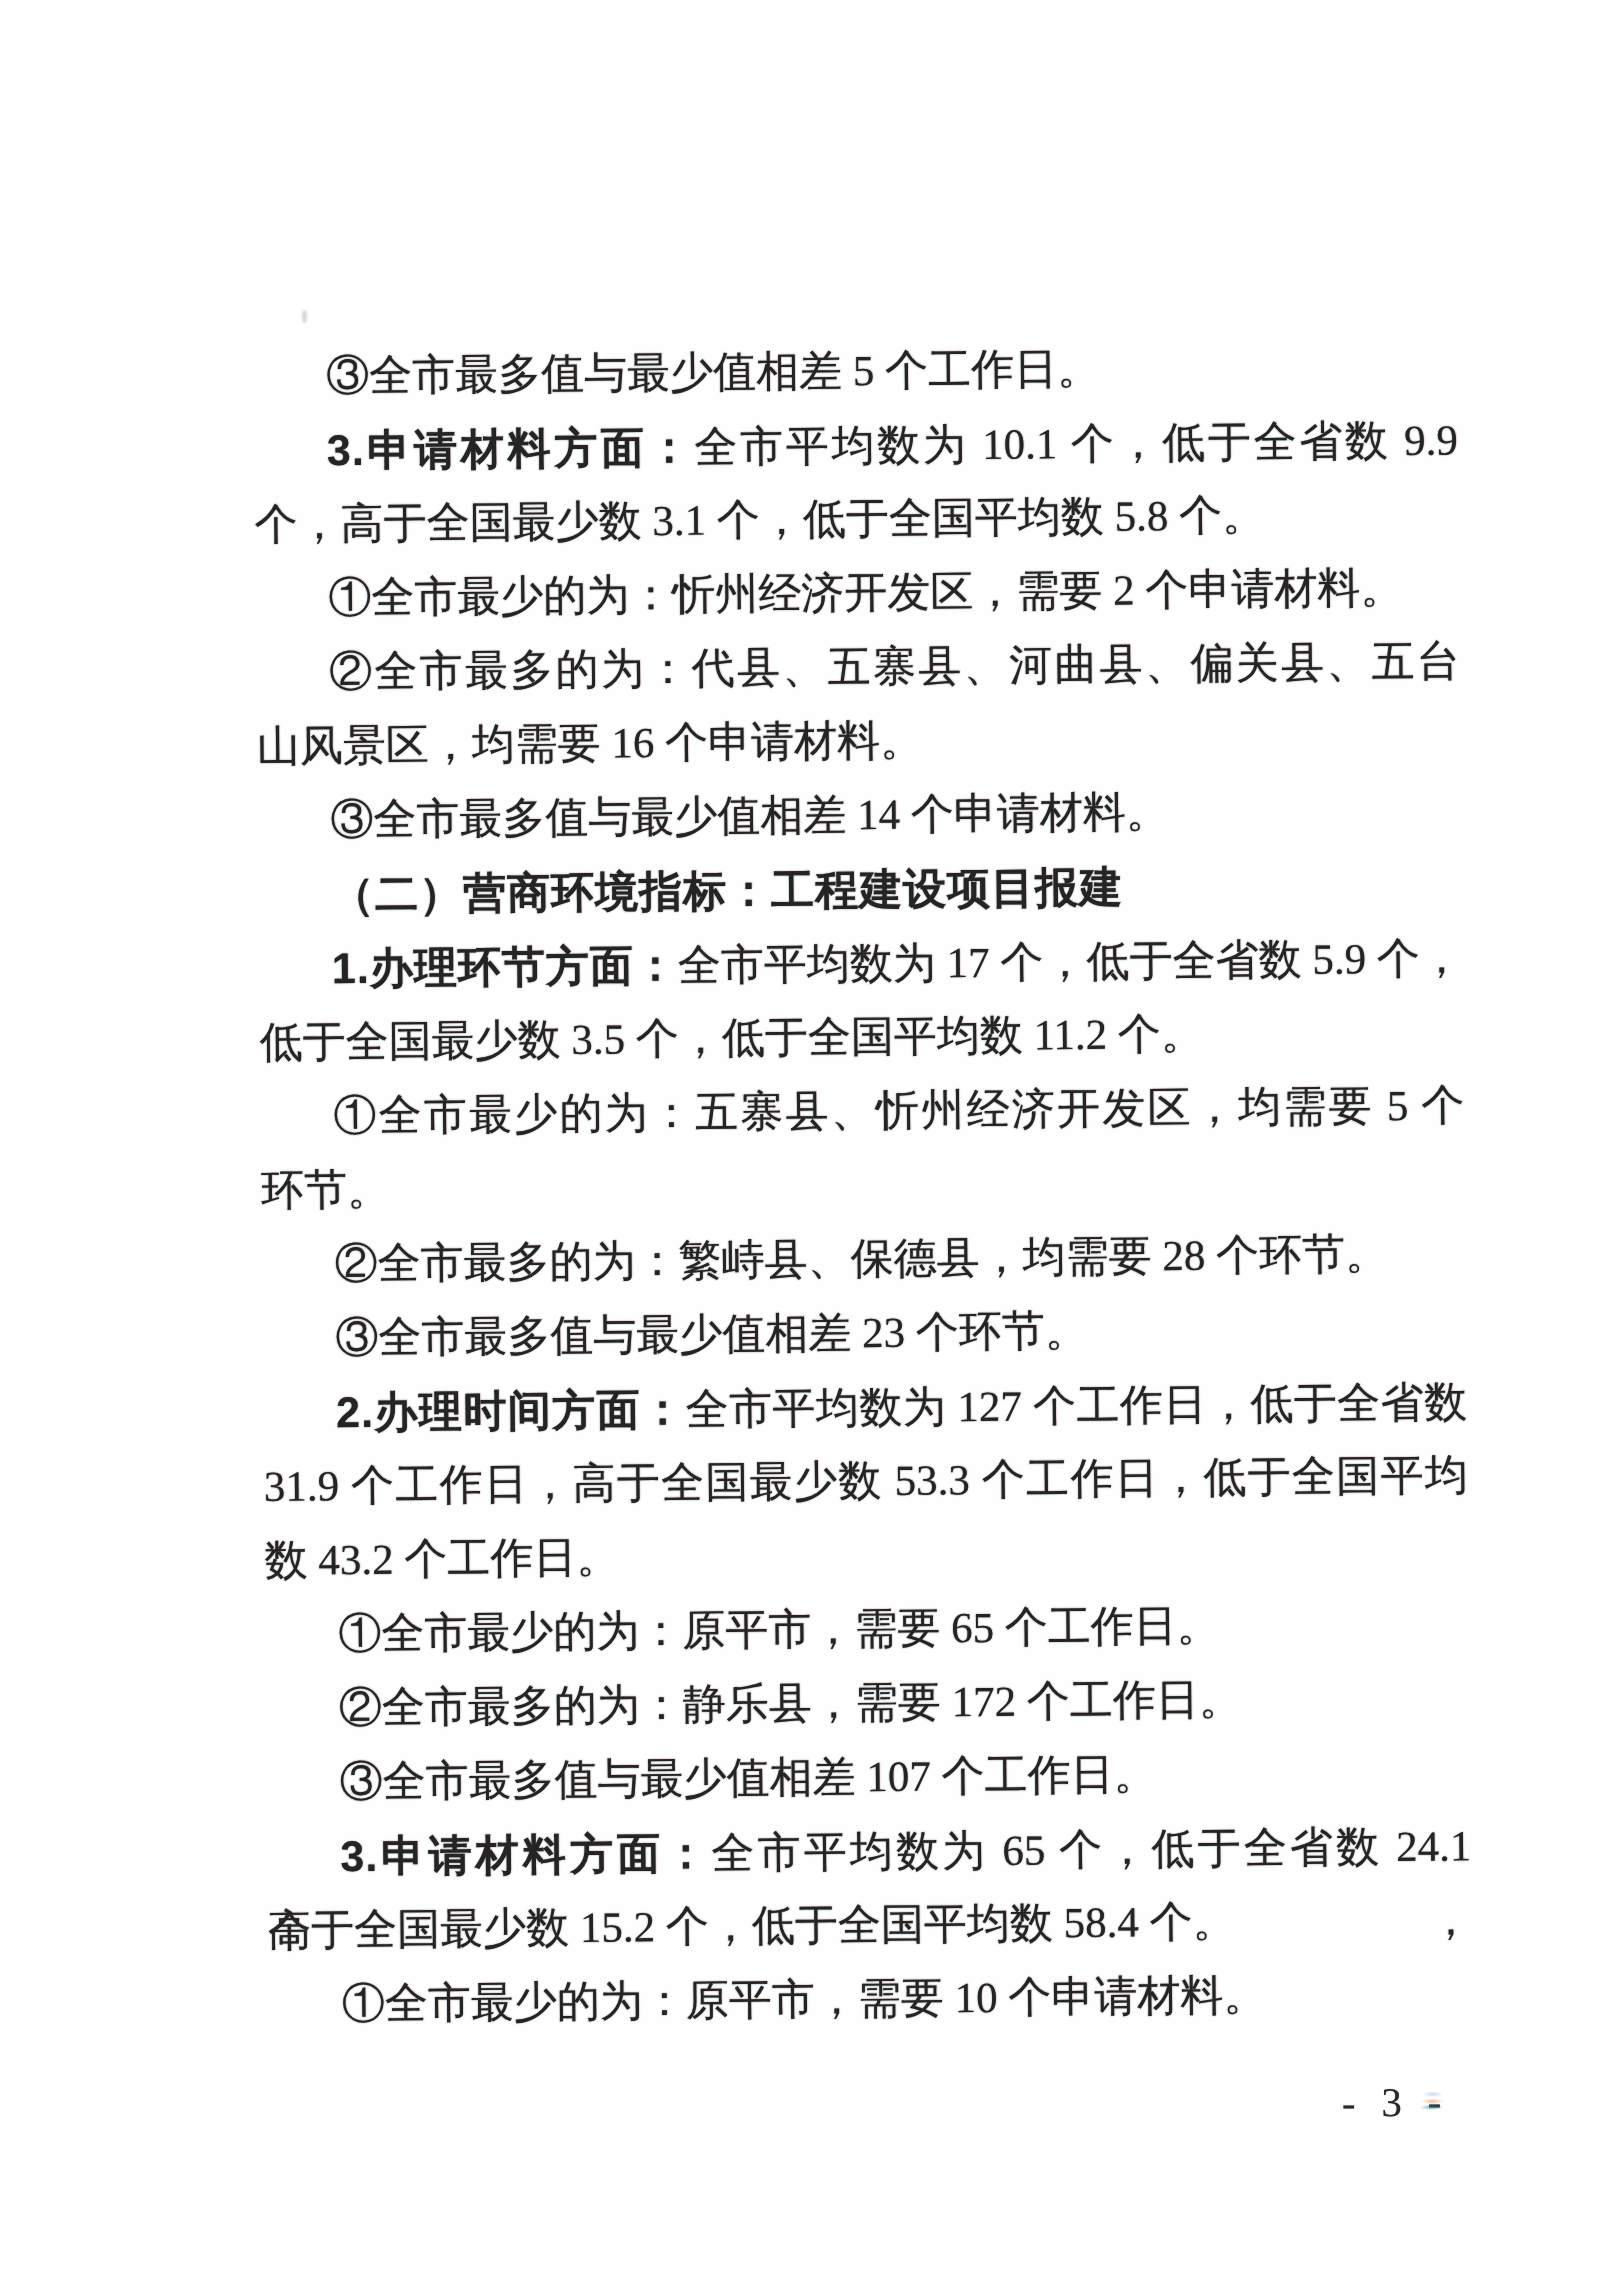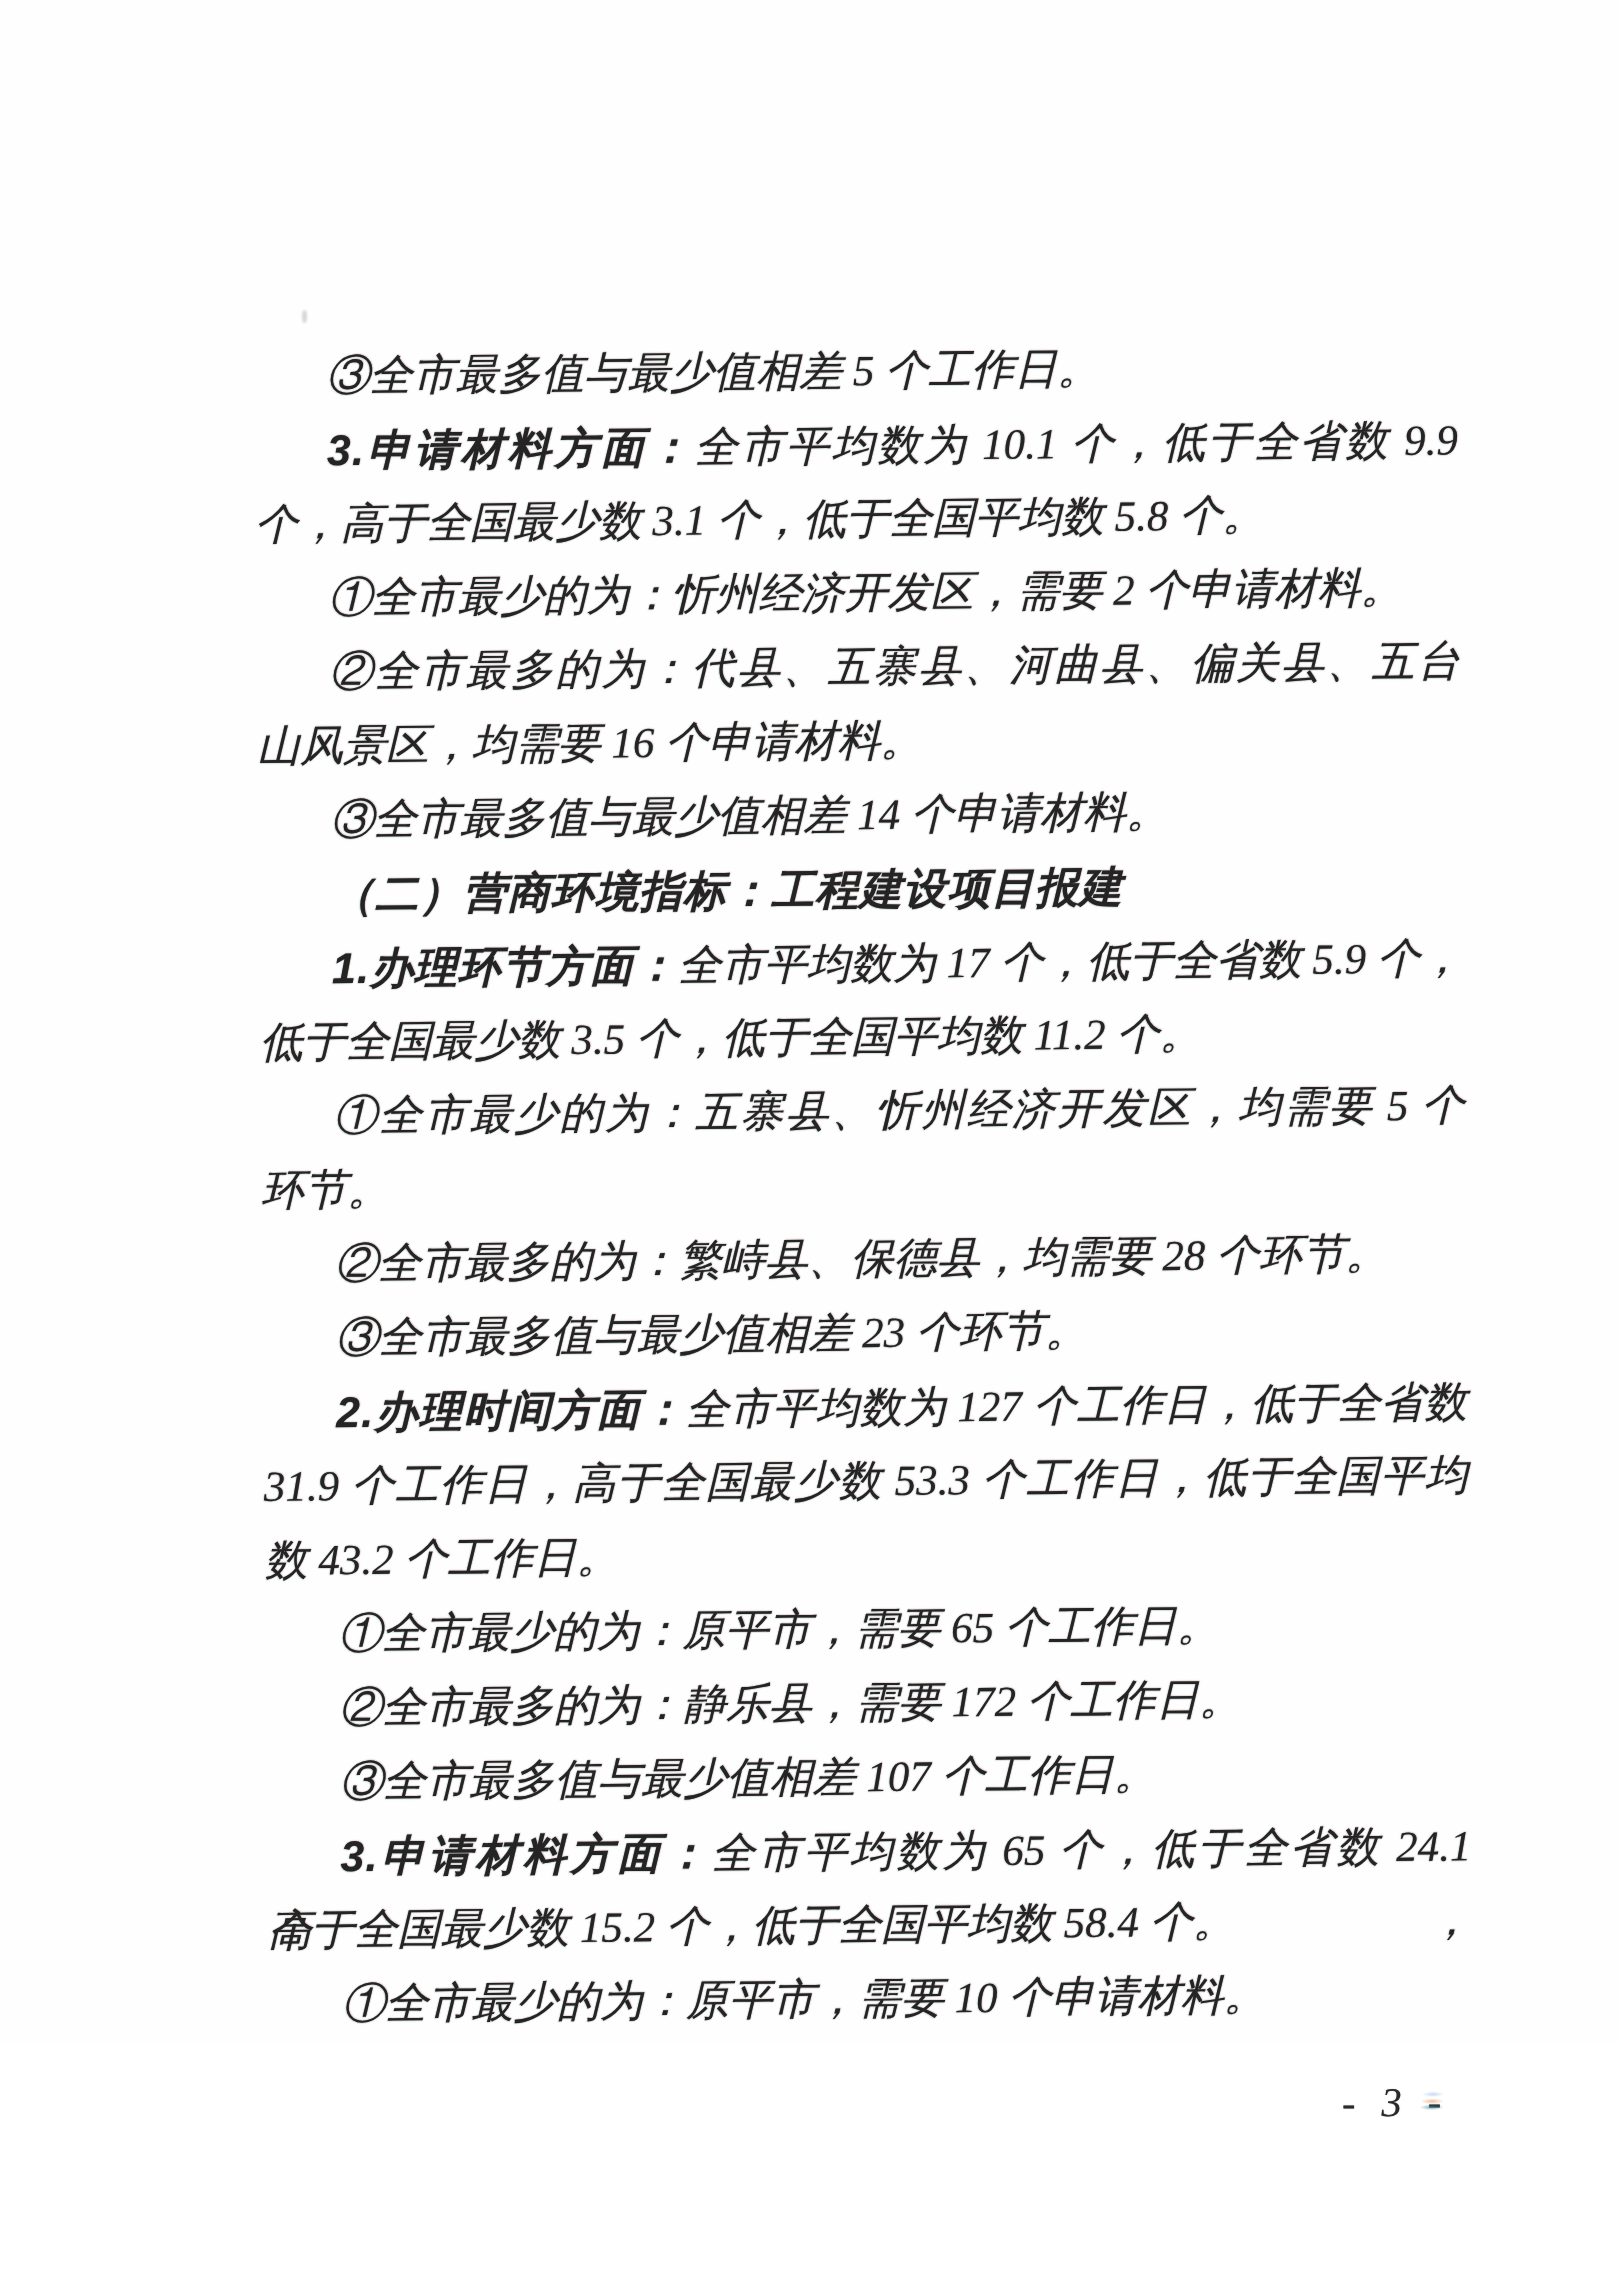--- a/index.html
+++ b/index.html
@@ -9,21 +9,20 @@
     width: 1621px;
     height: 2293px;
     overflow: hidden;
   }
   .page {
     position: relative;
     width: 1621px;
     height: 2042px;
     background: #fefefe;
     font-family: "Liberation Serif", serif;
-    font-style: italic;
   }
   .tilt {
     position: absolute;
     left: 0; top: 0;
     width: 1621px;
     height: 2293px;
     transform: rotate(-0.55deg);
     transform-origin: 253px 356px;
   }
   .content {

